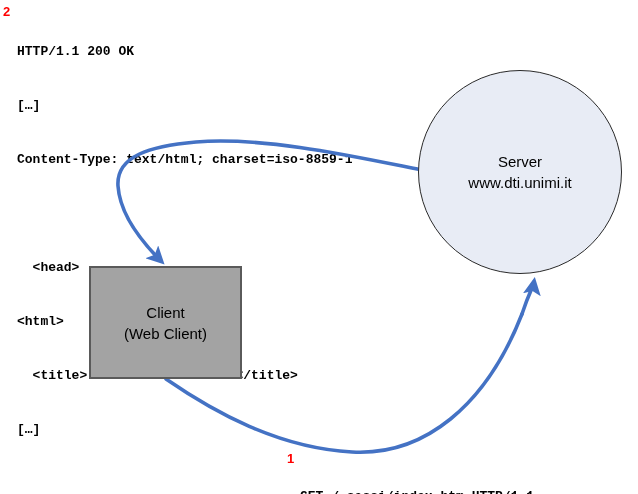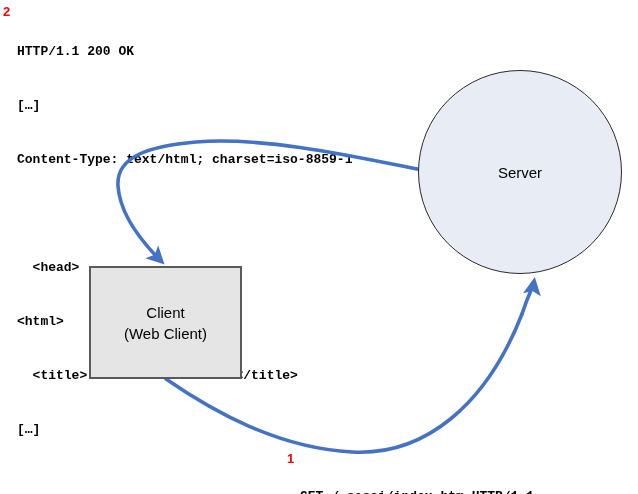--- a/index.html
+++ b/index.html
@@ -74,21 +74,21 @@
     align-items: center;
     justify-content: center;
     z-index: 3;
   }
   #client-node {
     position: absolute;
     left: 89px;
     top: 266px;
     width: 153px;
     height: 113px;
-    background: #e5e5e5;
+    background: #a3a3a3;
     border: 2px solid #5A5A5A;
     box-sizing: border-box;
     display: flex;
     flex-direction: column;
     align-items: center;
     justify-content: center;
     z-index: 3;
   }
   .node-label {
     font-family: "Liberation Sans", sans-serif;
@@ -134,20 +134,21 @@
     <path d="M 432,172 C 370,160 270,136 196,142
              C 150,146 116,156 118,186
              C 120,216 145,245 161,261" fill="none" stroke="#4472C4" stroke-width="3.6" stroke-linecap="round" marker-end="url(#arrowhead-blue)"></path>
 
     <path d="M 166,379 C 214,412 278,448 352,452
              C 424,456 486,406 522,314" fill="none" stroke="#4472C4" stroke-width="3.6" stroke-linecap="round"></path>
   </svg>
 
   <div id="server-node">
     <div class="node-label">Server</div>
+    <div class="node-label">www.dti.unimi.it</div>
   </div>
 
   <div id="client-node">
     <div class="node-label">Client</div>
     <div class="node-label">(Web Client)</div>
   </div>
 
   <svg id="arrows-layer-front" viewBox="0 0 638 494" width="638" height="494">
     <path d="M 522,314 C 530,290 533,288 534,282" fill="none" stroke="#4472C4" stroke-width="3.6" stroke-linecap="round" marker-end="url(#arrowhead-blue)"></path>
   </svg>

